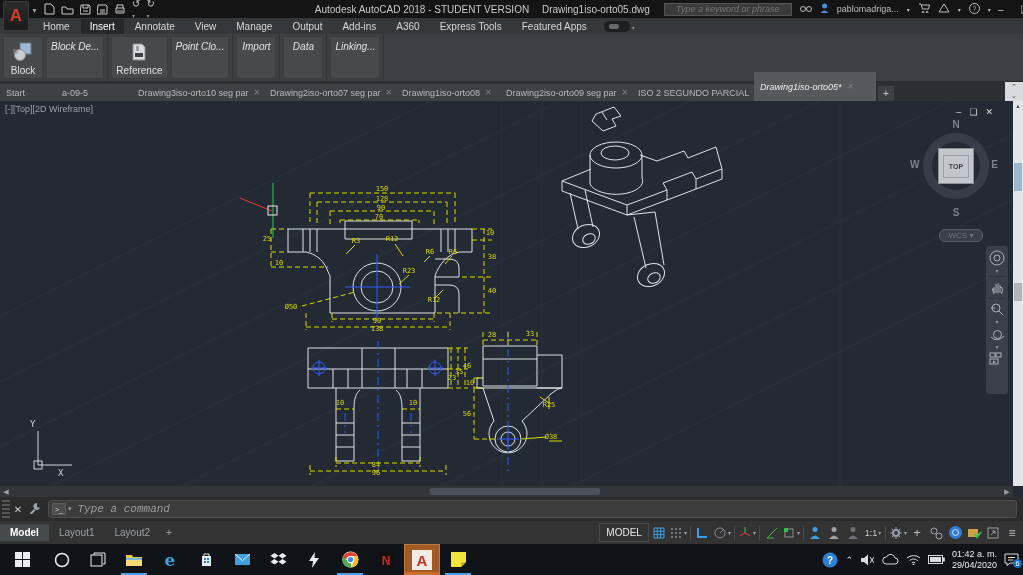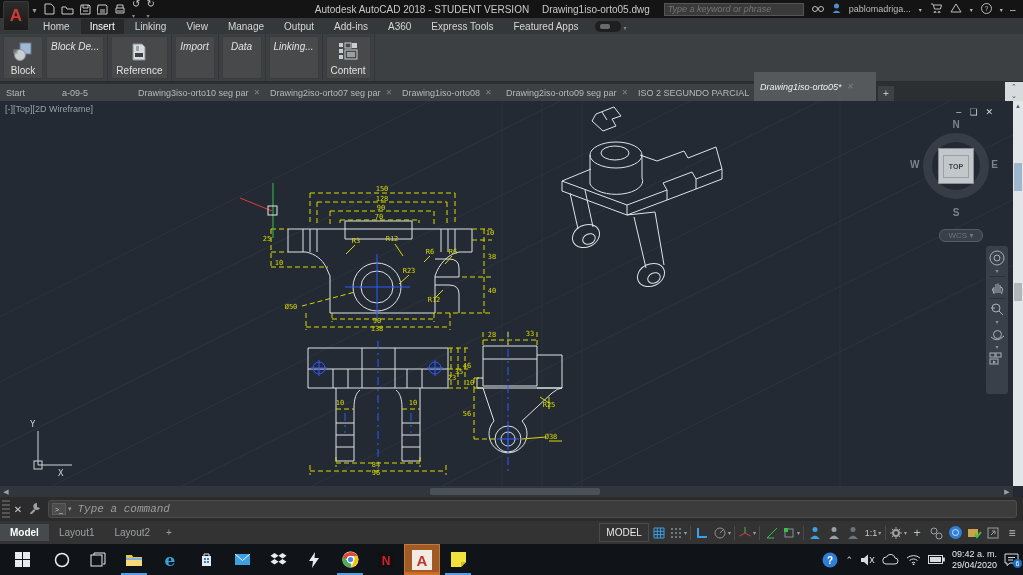--- a/index.html
+++ b/index.html
@@ -8,21 +8,21 @@
   .abs{position:absolute;}
   
   .titlebar{top:0;left:0;width:1023px;height:18px;background:#141414;display:flex;align-items:center;z-index:30;}
   .acad-logo{position:absolute;top:1px;left:3px;width:26px;height:30px;background:linear-gradient(#2c2c2c,#1a1a1a);border:1px solid #3a3a3a;border-radius:2px;color:#d23c30;font-weight:bold;font-size:17px;text-align:center;line-height:28px;z-index:40;}
   .logo-caret{color:#9a9a9a;font-size:7px;position:absolute;left:31px;top:7px;z-index:40;}
   .qat{display:flex;align-items:center;gap:6px;margin-left:44px;color:#c8c8c8;}
   .qat svg{display:block;}
   .title-text{flex:0 0 auto;margin-left:160px;color:#c9c9c9;font-size:10px;white-space:nowrap;}
   .title-doc{margin-left:10px;}
   .title-search{margin-left:14px;display:flex;align-items:center;}
-  .title-search input{width:140px;height:13px;background:#3a3a3a;border:1px solid #555;color:#9a9a9a;font-size:9px;font-style:italic;padding:0 3px;}
+  .title-search input{width:128px;height:13px;background:#3a3a3a;border:1px solid #555;color:#9a9a9a;font-size:9px;font-style:italic;padding:0 3px;text-align:center;}
   .title-right{display:flex;align-items:center;gap:8px;margin-left:8px;color:#bcbcbc;}
   .win-btns{margin-left:auto;display:flex;gap:4px;margin-right:4px;color:#cfcfcf;font-size:10px;}
   .win-btns span{width:20px;text-align:center;cursor:default;}
   
   .ribbontabs{top:18px;left:0;width:1023px;height:16px;background:#35383a;display:flex;align-items:flex-end;padding-left:34px;gap:2px;}
   .rtab{padding:2px 9px;color:#d5d5d5;font-size:10px;}
   .rtab.active{background:#26282a;color:#fff;}
   .rtab-extra{margin-left:6px;width:26px;height:11px;background:#1e1f20;border-radius:5px;margin-bottom:2px;position:relative;}
   .rtab-extra i{position:absolute;left:5px;top:3px;width:10px;height:5px;background:#6a6a6a;border-radius:2px;}
   
@@ -183,21 +183,21 @@
     <div class="win-btns">
       <span>–</span>
       <span>❏</span>
 
     </div>
   </div>
 
   <div class="abs ribbontabs">
     <span class="rtab">Home</span>
     <span class="rtab active">Insert</span>
-    <span class="rtab">Linking</span>
+    <span class="rtab">Annotate</span>
     <span class="rtab">View</span>
     <span class="rtab">Manage</span>
     <span class="rtab">Output</span>
     <span class="rtab">Add-ins</span>
     <span class="rtab">A360</span>
     <span class="rtab">Express Tools</span>
     <span class="rtab">Featured Apps</span>
     <span class="rtab-extra">
         <i></i>
       </span>
@@ -224,50 +224,37 @@
       <div class="rbtn">
         <span class="ric">
             <svg width="20" height="22">
               <path d="M4,3 h9 l3,3 v13 h-12 z" fill="#d8dcdf" stroke="#8a9096"></path>
               <rect x="6" y="12" width="8" height="4" fill="#3a3f44"></rect>
               <rect x="7" y="5" width="3" height="5" fill="#9aa0a6"></rect>
             </svg>
           </span>
         <span>Reference</span>
       </div>
+      <div class="rbtn texttop">
+        <span>Point Clo...</span>
+      </div>
     </div>
     <div class="rgroup">
       <div class="rbtn texttop">
         <span>Import</span>
       </div>
     </div>
     <div class="rgroup">
       <div class="rbtn texttop">
         <span>Data</span>
       </div>
     </div>
     <div class="rgroup">
       <div class="rbtn texttop">
         <span>Linking...</span>
-      </div>
-    </div>
-    <div class="rgroup">
-      <div class="rbtn">
-        <span class="ric">
-            <svg width="22" height="22">
-              <rect x="2" y="2" width="4" height="4" fill="#c8cdd2"></rect>
-              <rect x="2" y="8" width="4" height="4" fill="#c8cdd2"></rect>
-              <rect x="2" y="14" width="4" height="4" fill="#c8cdd2"></rect>
-              <rect x="8" y="2" width="6" height="5" fill="none" stroke="#c8cdd2"></rect>
-              <rect x="15" y="2" width="5" height="5" fill="#c8cdd2"></rect>
-              <rect x="8" y="9" width="12" height="9" fill="none" stroke="#c8cdd2"></rect>
-              <rect x="10" y="11" width="8" height="5" fill="#9aa0a6"></rect>
-            </svg>
-          </span>
-        <span>Content</span>
       </div>
     </div>
   </div>
 
   <div class="abs filetabs">
     <div class="ftab" style="width:56px">
         <span>Start</span>
       </div>
     <div class="ftab" style="width:76px">
         <span>a-09-5</span>
@@ -744,21 +731,21 @@
           </svg>
         </span>
       <span>
           <svg width="17" height="9">
             <rect x="0.5" y="0.5" width="14" height="8" fill="none" stroke="#d8dcdf"></rect>
             <rect x="15" y="2.5" width="1.8" height="4" fill="#d8dcdf"></rect>
             <rect x="2" y="2" width="11" height="5" fill="#d8dcdf"></rect>
           </svg>
         </span>
       <span class="clock">
-        <span>09:42 a. m.</span><br>
+        <span>01:42 a. m.</span><br>
         <span>29/04/2020</span>
       </span>
       <span class="badge6">
         <svg width="15" height="13">
             <path d="M1,1 h13 v9 h-8 l-3,2.5 v-2.5 h-2 z" fill="none" stroke="#d8dcdf"></path>
             <path d="M4,4.5 h7 M4,7 h5" stroke="#d8dcdf"></path>
           </svg>
         <em>6</em>
       </span>
     </div>

